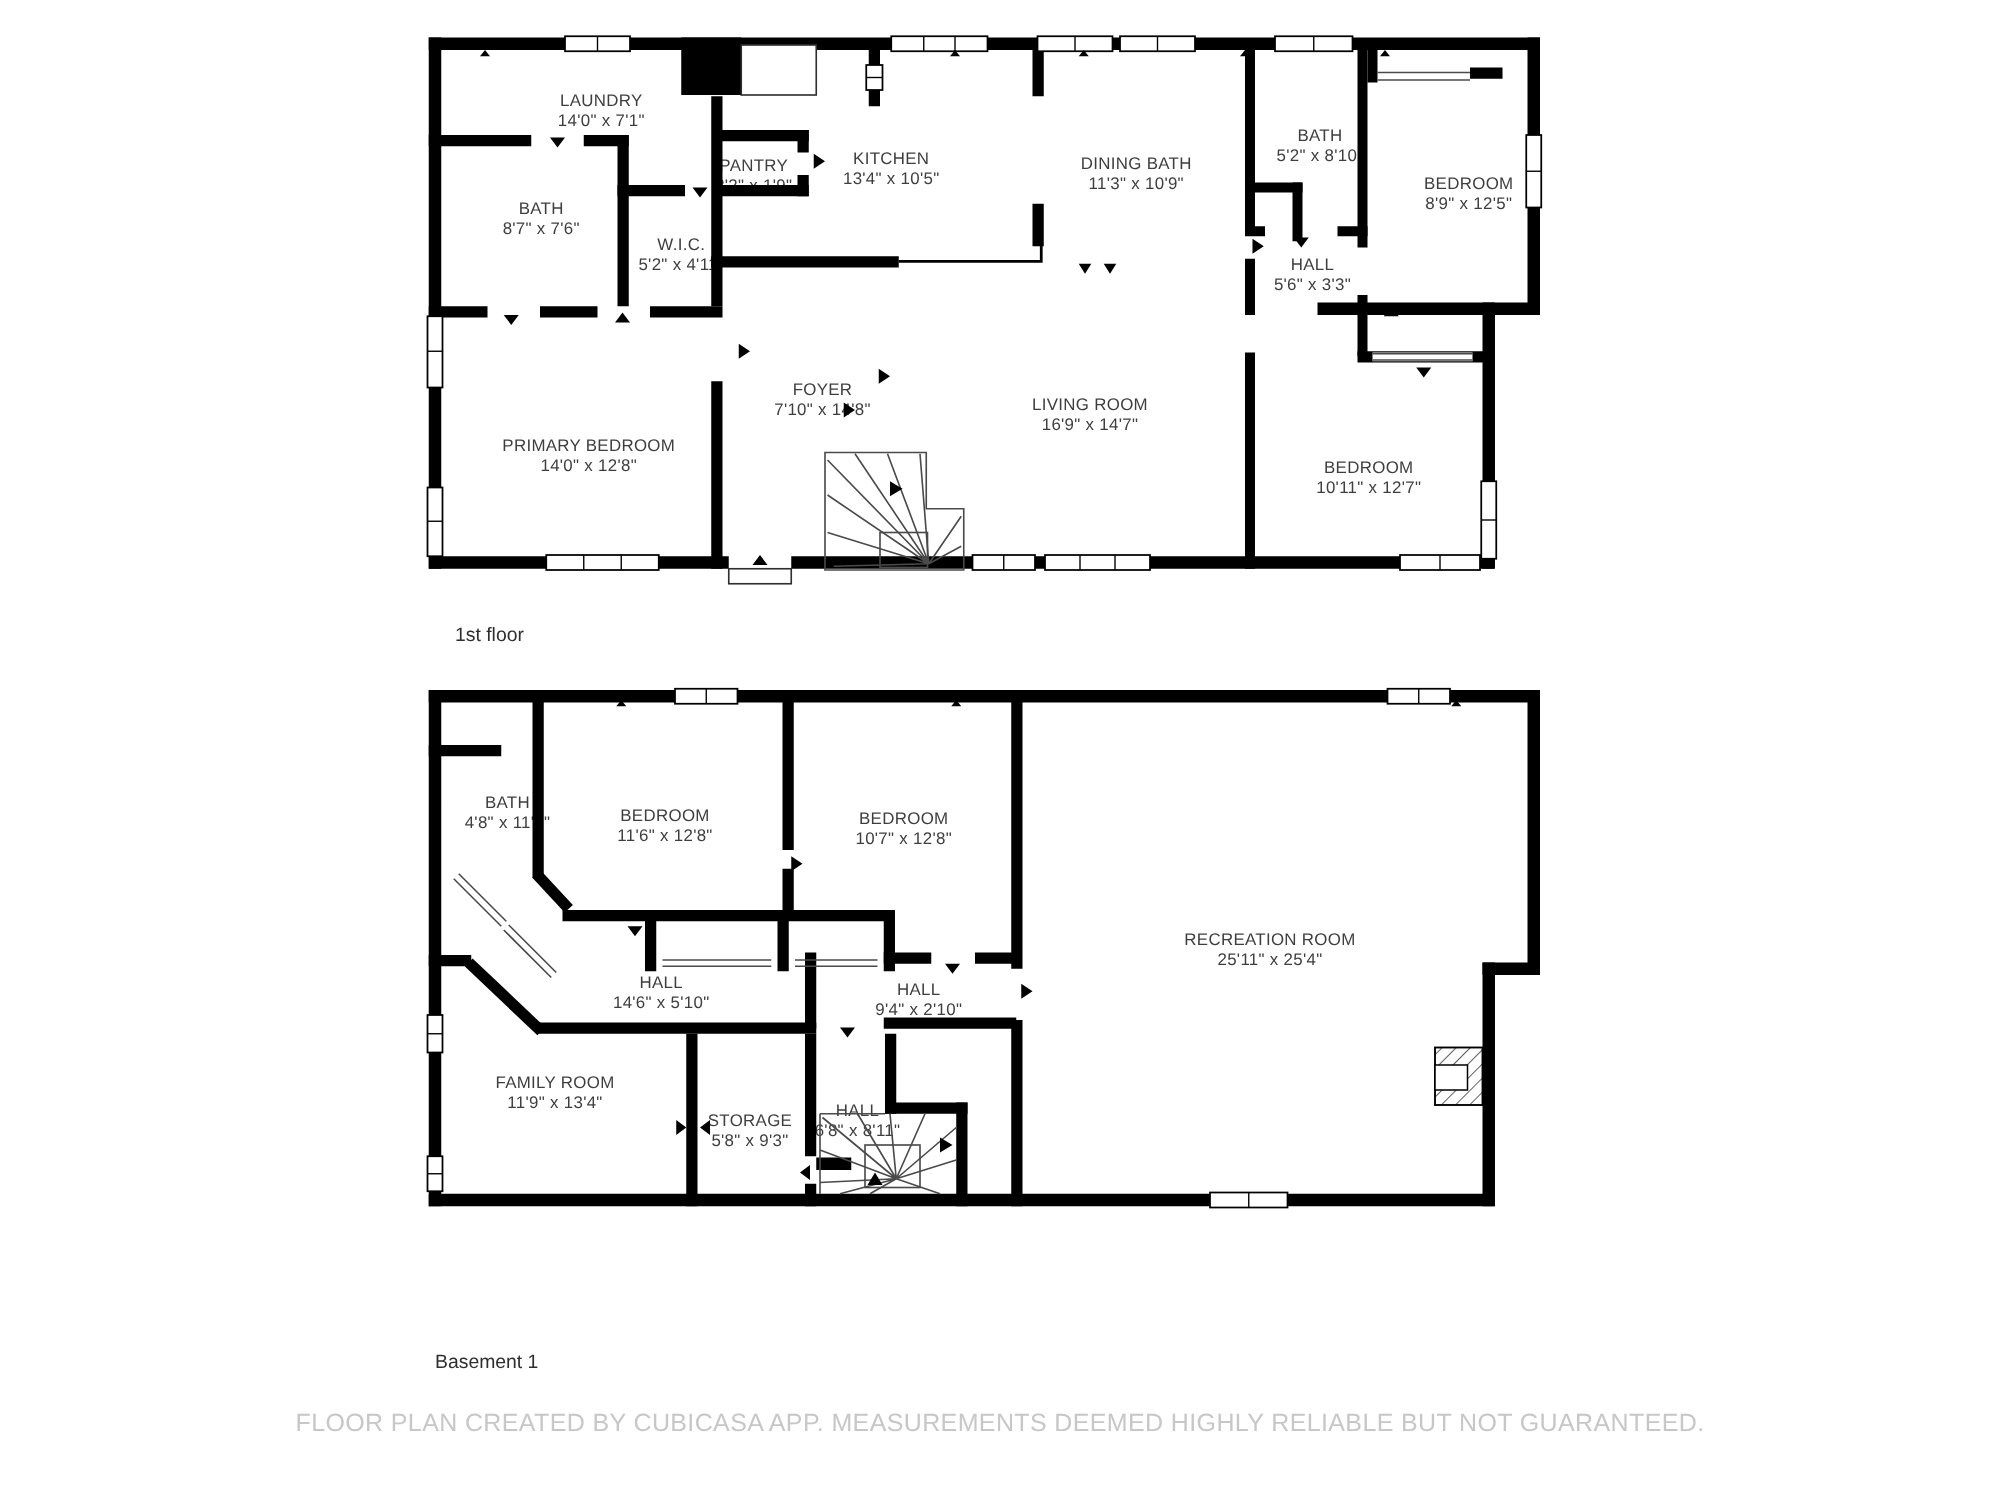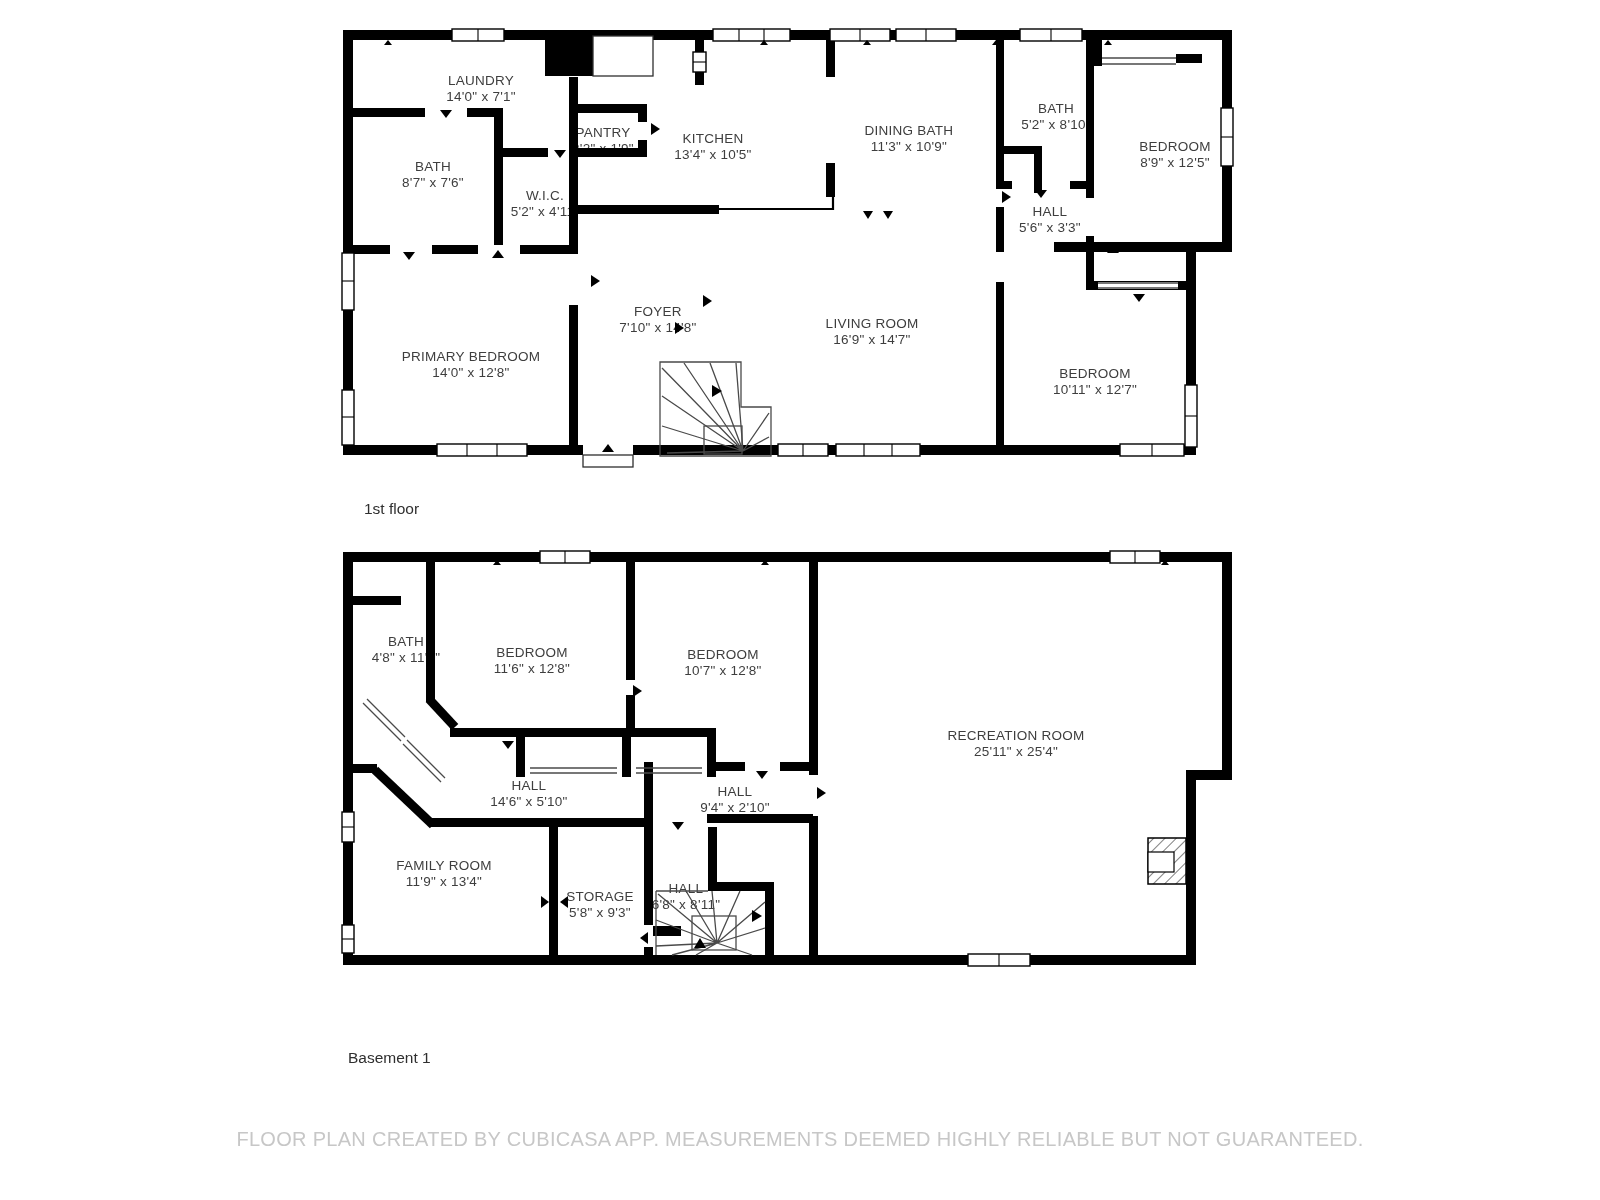--- a/index.html
+++ b/index.html
@@ -21,39 +21,39 @@
   .win line{stroke:#000;stroke-width:1.1;}
   .box{fill:#fff;stroke:#2f2f2f;stroke-width:1.3;}
   .thin{stroke:#4a4a4a;stroke-width:1.3;fill:none;}
   .cnt{stroke:#000;stroke-width:2.2;fill:none;}
   .arr{fill:var(--wall,#000);}
 </style>
 </head>
 <body>
 
 <div class="floor-title" style="left:364px;top:500px">1st floor</div>
-<div class="floor-title" style="left:348px;top:1049px">Basement 1</div>
+<div class="floor-title" style="left:348px;top:1081px">Basement 1</div>
 
 <div class="room" style="left:481px;top:73px">
   <div class="rn">LAUNDRY</div>
   <div class="rd">14'0" x 7'1"</div>
 </div>
 <div class="room" style="left:433px;top:159px">
   <div class="rn">BATH</div>
   <div class="rd">8'7" x 7'6"</div>
 </div>
 <div class="room" style="left:603px;top:125px">
   <div class="rn">PANTRY</div>
   <div class="rd">2'2" x 1'9"</div>
 </div>
 <div class="room" style="left:545px;top:188px">
   <div class="rn">W.I.C.</div>
   <div class="rd">5'2" x 4'11"</div>
 </div>
-<div class="room" style="left:713px;top:131px">
+<div class="room" style="left:713px;top:119px">
   <div class="rn">KITCHEN</div>
   <div class="rd">13'4" x 10'5"</div>
 </div>
 <div class="room" style="left:909px;top:123px">
   <div class="rn">DINING BATH</div>
   <div class="rd">11'3" x 10'9"</div>
 </div>
 <div class="room" style="left:1056px;top:101px">
   <div class="rn">BATH</div>
   <div class="rd">5'2" x 8'10"</div>
@@ -88,21 +88,21 @@
   <div class="rd">4'8" x 11'1"</div>
 </div>
 <div class="room" style="left:532px;top:645px">
   <div class="rn">BEDROOM</div>
   <div class="rd">11'6" x 12'8"</div>
 </div>
 <div class="room" style="left:723px;top:647px">
   <div class="rn">BEDROOM</div>
   <div class="rd">10'7" x 12'8"</div>
 </div>
-<div class="room" style="left:1016px;top:728px">
+<div class="room" style="left:1016px;top:744px">
   <div class="rn">RECREATION ROOM</div>
   <div class="rd">25'11" x 25'4"</div>
 </div>
 <div class="room" style="left:529px;top:778px">
   <div class="rn">HALL</div>
   <div class="rd">14'6" x 5'10"</div>
 </div>
 <div class="room" style="left:735px;top:784px">
   <div class="rn">HALL</div>
   <div class="rd">9'4" x 2'10"</div>

